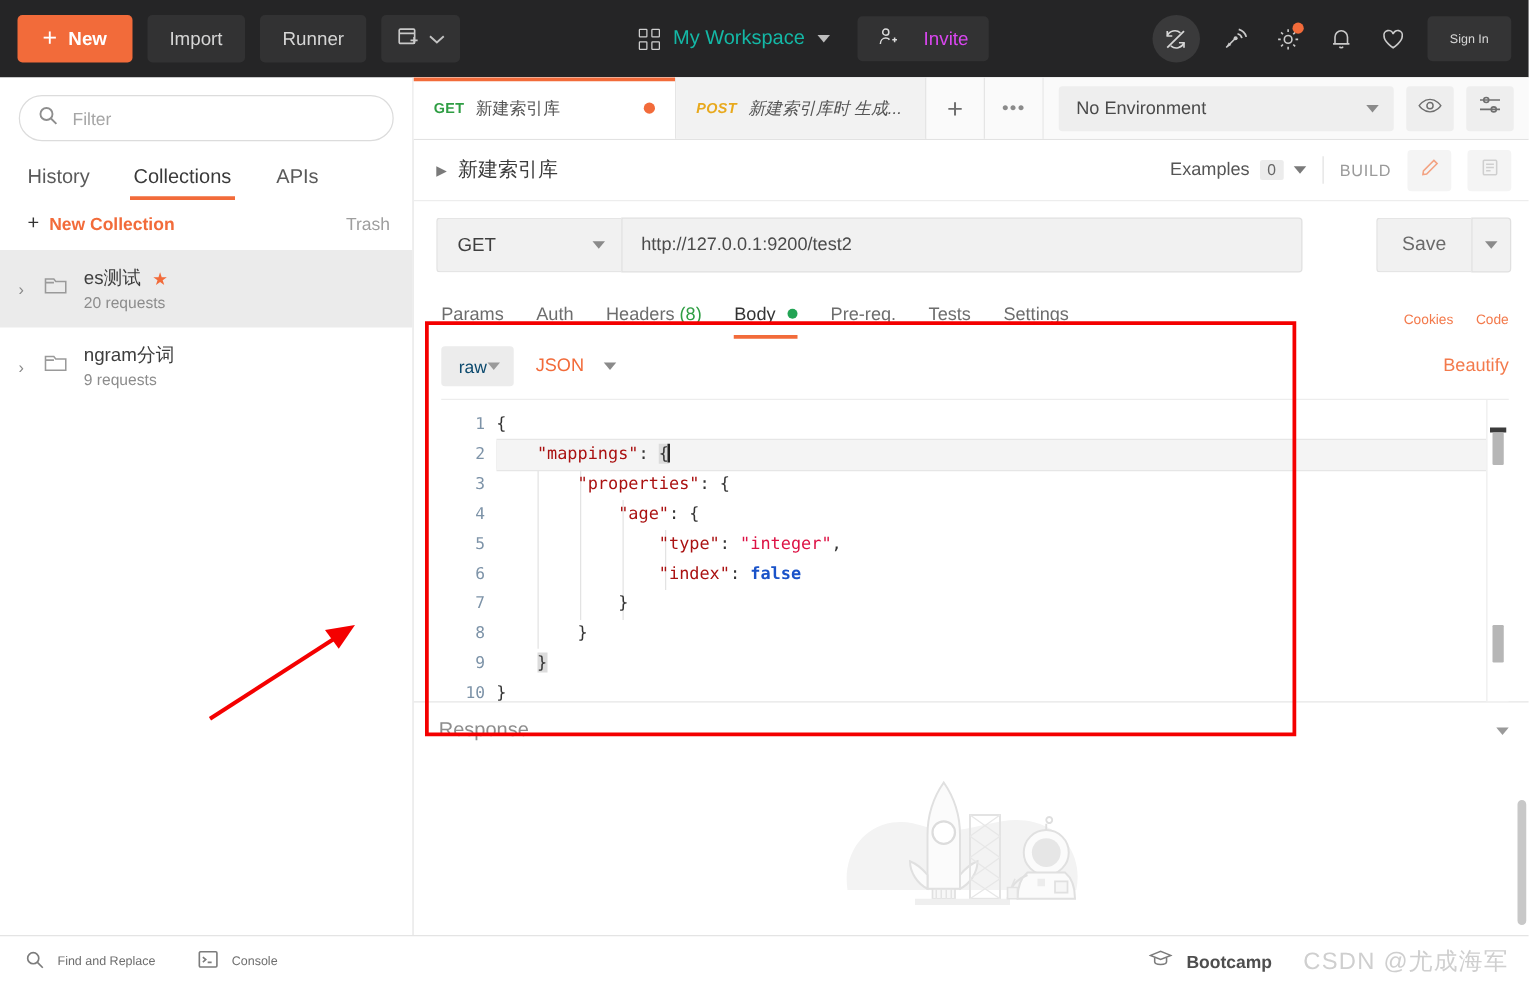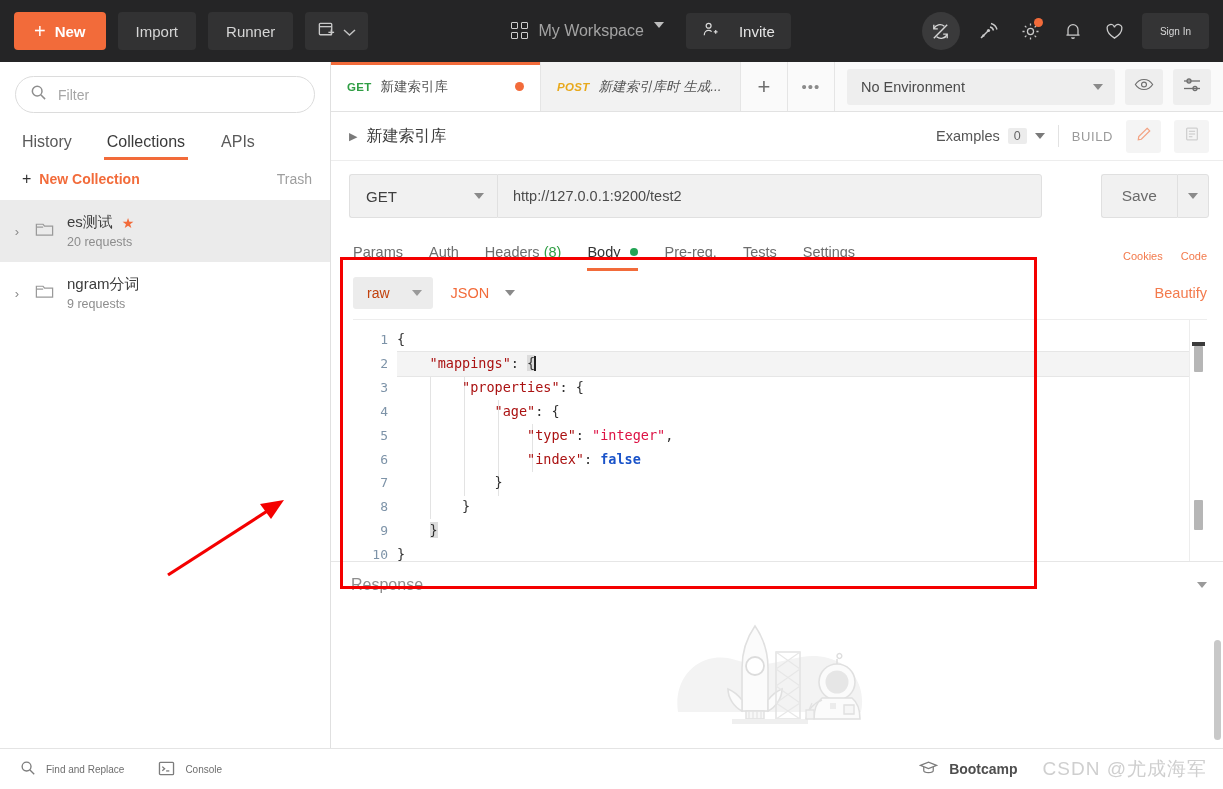--- a/index.html
+++ b/index.html
@@ -19,25 +19,25 @@
   .tb-btn {
     height: 38px; border-radius: 4px; display: flex; align-items: center;
     justify-content: center; color: #d6d6d6; font-size: 15px; cursor: pointer;
     background: #323233; padding: 0 18px; margin-right: 12px; white-space: nowrap;
   }
   .tb-btn.new { background: #f26b3a; color: #fff; font-weight: 600; padding: 0 20px; }
   .tb-btn.new .plus { font-size: 20px; font-weight: 400; margin-right: 9px; line-height: 1; }
   .tb-btn.iconbtn { padding: 0 12px; gap: 7px; }
   .spacer { flex: 1; }
 
-  .workspace { display: flex; align-items: flex-start; color: #a3a3a3; font-size: 16px; gap: 10px; cursor: pointer; }
+  .workspace { display: flex; align-items: center; color: #14b8a6; font-size: 16px; gap: 10px; cursor: pointer; }
   .grid-icon { display: grid; grid-template-columns: 7px 7px; grid-template-rows: 7px 7px; gap: 3px; }
   .grid-icon i { border: 1.6px solid #cfcfcf; border-radius: 1px; display:block; }
   .chev { width: 0; height: 0; border-left: 5px solid transparent; border-right: 5px solid transparent; border-top: 6px solid #bdbdbd; }
-  .invite { background: #323233; border-radius: 4px; height: 36px; display: flex; align-items: center; gap: 20px; padding: 0 16px; color: #e5e5e5; font-size: 15px; margin-left: 22px; cursor: pointer; }
+  .invite { background: #323233; border-radius: 4px; height: 36px; display: flex; align-items: center; gap: 20px; padding: 0 16px; color: #d946ef; font-size: 15px; margin-left: 22px; cursor: pointer; }
 
   .hicons { display: flex; align-items: center; gap: 16px; margin-right: 14px; }
   .hicon { width: 26px; height: 26px; display: flex; align-items: center; justify-content: center; cursor: pointer; position: relative; }
   .hicon.circled { width: 38px; height: 38px; border-radius: 50%; background: #3a3a3b; }
   .badge-dot { position: absolute; top: 0px; right: 1px; width: 9px; height: 9px; border-radius: 50%; background: #f26b3a; }
   .signin { background: #343435; color: #d8d8d8; font-size: 10px; padding: 0 18px; height: 36px; display: flex; align-items: center; border-radius: 4px; cursor: pointer; }
 
   
   .body { flex: 1; display: flex; min-height: 0; }
 
@@ -134,21 +134,21 @@
   .reqtabs { display: flex; align-items: center; padding: 10px 16px 0 22px; position: relative; }
   .rq { font-size: 14.5px; color: #6d6d6d; padding: 3px 0 11px 0; margin-right: 26px; cursor: pointer; position: relative; white-space: nowrap; }
   .rq.active { color: #333; }
   .rq.active::after { content: ""; position: absolute; left: 0; right: 0; bottom: 0; height: 3px; background: #f26b3a; }
   .hcount { color: #2f9e44; }
   .bodydot { display: inline-block; width: 8px; height: 8px; border-radius: 50%; background: #23a455; margin-left: 6px; vertical-align: 1px; }
   .rq-right { margin-left: auto; display: flex; gap: 18px; }
   .olink { color: #f37a4c; font-size: 11px; cursor: pointer; }
 
   .bodyopts { display: flex; align-items: center; gap: 18px; padding: 6px 16px 10px 22px; }
-  .rawsel { background: #ececec; height: 32px; border-radius: 3px; display: flex; align-items: center; gap: 22px; padding: 0 11px 0 14px; font-size: 14px; color: #c2410c; cursor: pointer; }
+  .rawsel { background: #ececec; height: 32px; border-radius: 3px; display: flex; align-items: center; padding: 0 11px 0 14px; font-size: 14px; color: #0c4a6e; cursor: pointer; }
   .jsonsel { display: flex; align-items: center; gap: 16px; font-size: 14.5px; color: #f26b3a; cursor: pointer; }
   .beautify { margin-left: auto; color: #f37a4c; font-size: 14.5px; cursor: pointer; }
 
   
   .editorwrap { position: relative; margin: 0 16px 0 22px; flex: 0 0 auto; height: 242px; display: flex; border-top: 1px solid #ededed; }
   .gutter { width: 44px; flex: 0 0 44px; padding-top: 8px; text-align: right; }
   .gutter div { font-family: "DejaVu Sans Mono", monospace; font-size: 13px; line-height: 23.9px; color: #7d93a8; padding-right: 9px; }
   .codearea { flex: 1; position: relative; padding-top: 8px; overflow: hidden; }
   .cline { font-family: "DejaVu Sans Mono", monospace; font-size: 13.5px; line-height: 23.9px; color: #333; white-space: pre; position: relative; }
   .cline.active { background: #f4f4f4; box-shadow: 0 -1px 0 #e6e6e6, 0 1px 0 #e6e6e6; }

